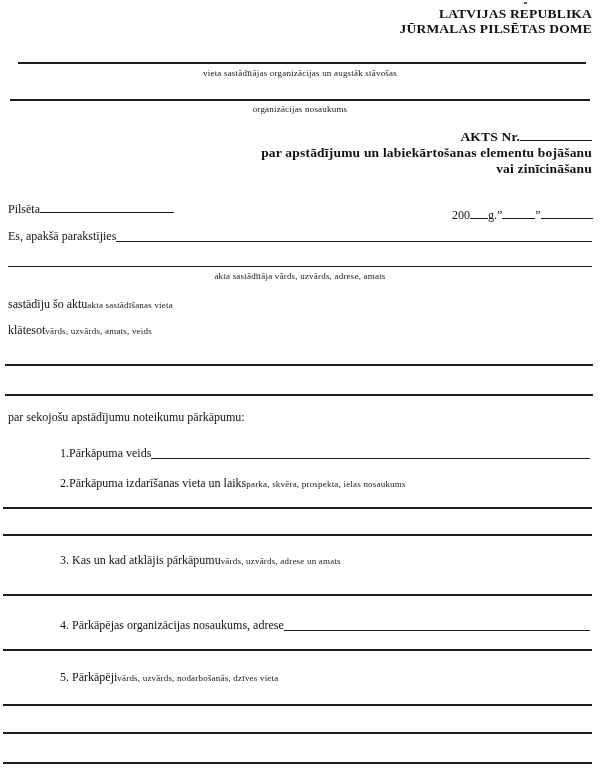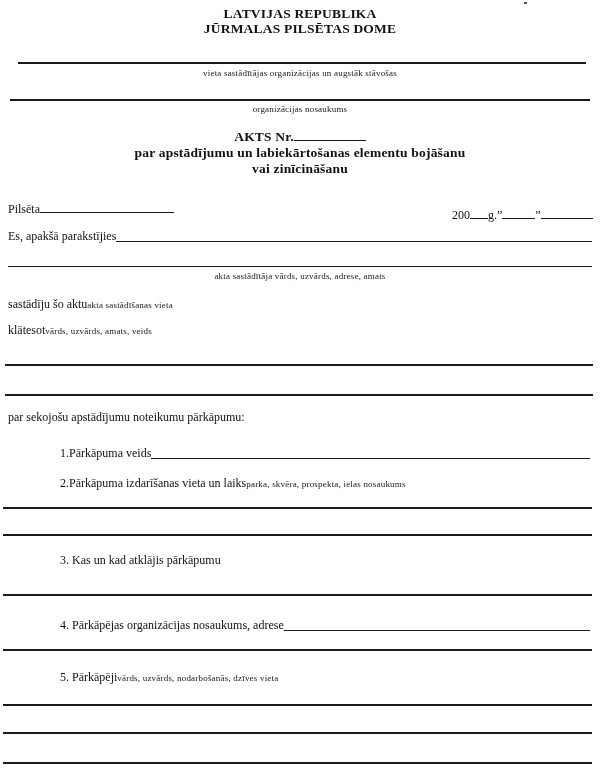--- a/index.html
+++ b/index.html
@@ -5,21 +5,21 @@
   html,body{margin:0;padding:0;background:#ffffff;}
   .page{
     position:relative;
     width:600px;height:774px;
     background:#ffffff;
     font-family:"Liberation Serif","DejaVu Serif",serif;
     color:#111;
     overflow:hidden;
   }
   .row{position:absolute;left:8px;right:8px;}
-  .center{text-align:center;}
+  .center{text-align:right;}
   .bold{font-weight:bold;}
   .fs13{font-size:13.5px;letter-spacing:.2px;}
   .fs12{font-size:12px;}
   .caption{font-size:9px;color:#181818;text-align:center;letter-spacing:.2px;}
   .rule{position:absolute;height:0;border-top:2px solid #1c1c1c;}
   .rule.thin{border-top-width:1.6px;}
   .blank{display:inline-block;height:11px;border-bottom:1.6px solid #1b1b1b;vertical-align:baseline;}
   .field{display:flex;font-size:12px;line-height:15px;}
   .field .label{white-space:pre;}
   .field .line{flex:1;border-bottom:1.6px solid #1b1b1b;margin-bottom:2px;}
@@ -97,20 +97,24 @@
       <span class="line2"></span>
       <span class="caption">parka, skvēra, prospekta, ielas nosaukums</span>
     </span>
   </div>
 
   <div class="rule" style="top:507px;left:3px;right:8px"></div>
   <div class="rule" style="top:534px;left:3px;right:8px"></div>
 
   <div class="field" style="position:absolute;top:553px;left:60px;right:19px">
     <span class="label">3. Kas un kad atklājis pārkāpumu</span>
+    <span class="linecap">
+      <span class="line2"></span>
+      <span class="caption">vārds, uzvārds, adrese un amats</span>
+    </span>
   </div>
 
   <div class="rule" style="top:594px;left:3px;right:8px"></div>
 
   <div class="field" style="position:absolute;top:618px;left:60px;right:10px">
     <span class="label">4. Pārkāpējas organizācijas nosaukums, adrese</span>
     <span class="line"></span>
   </div>
 
   <div class="rule" style="top:649px;left:3px;right:8px"></div>

